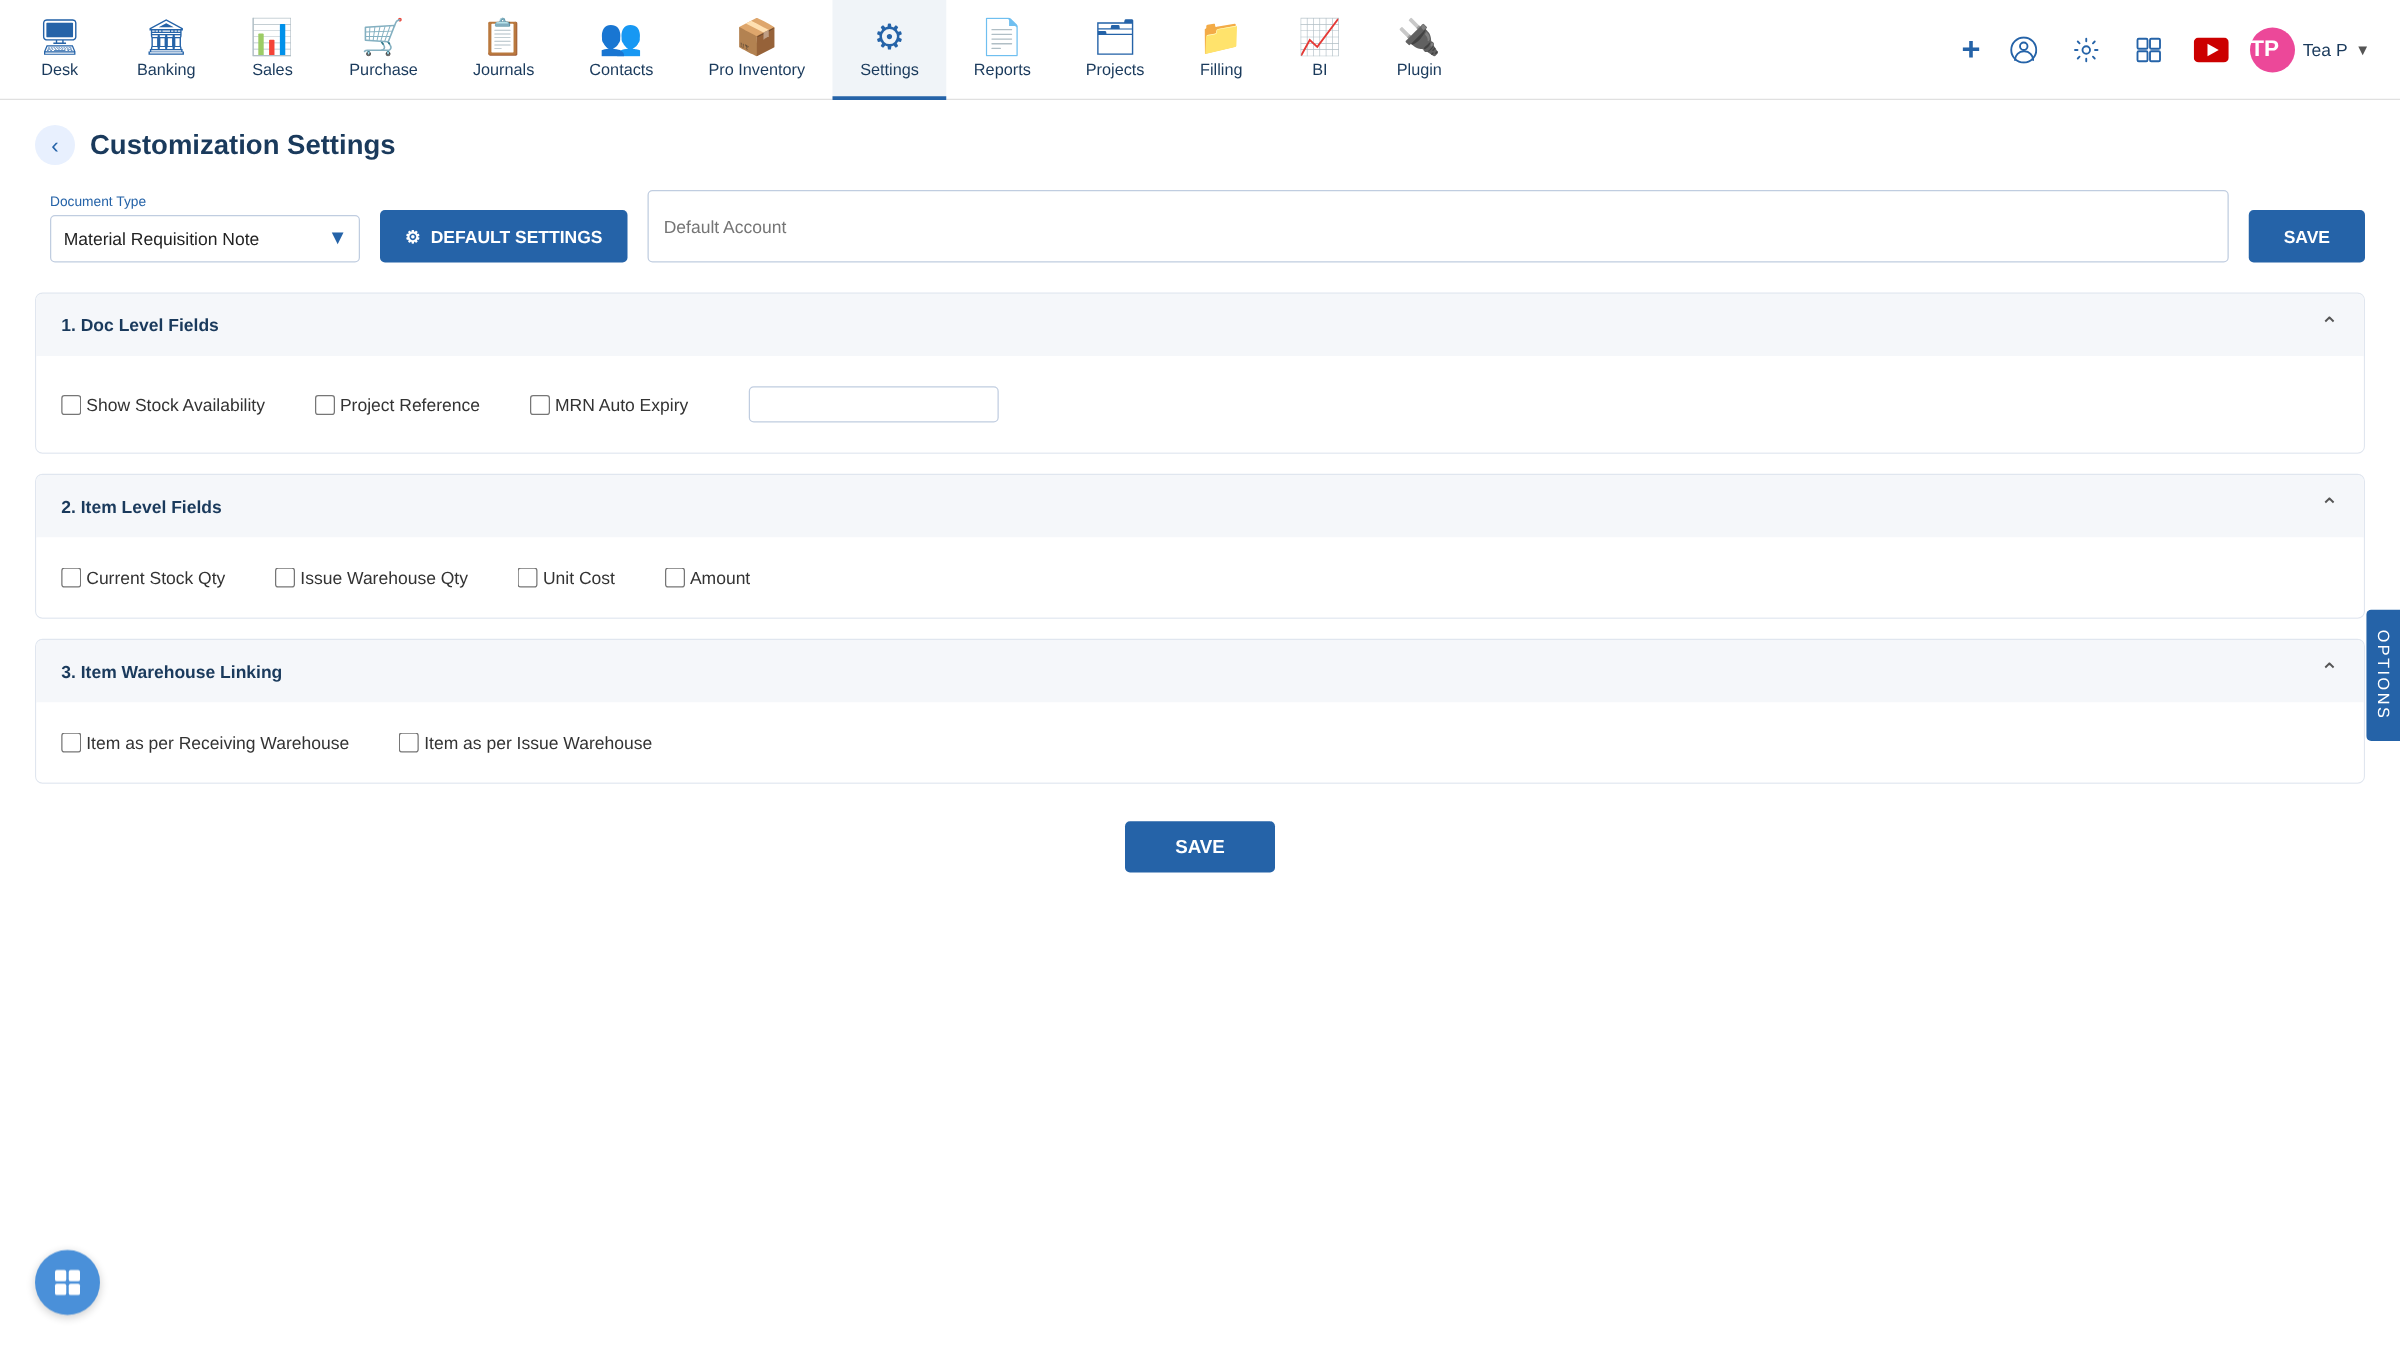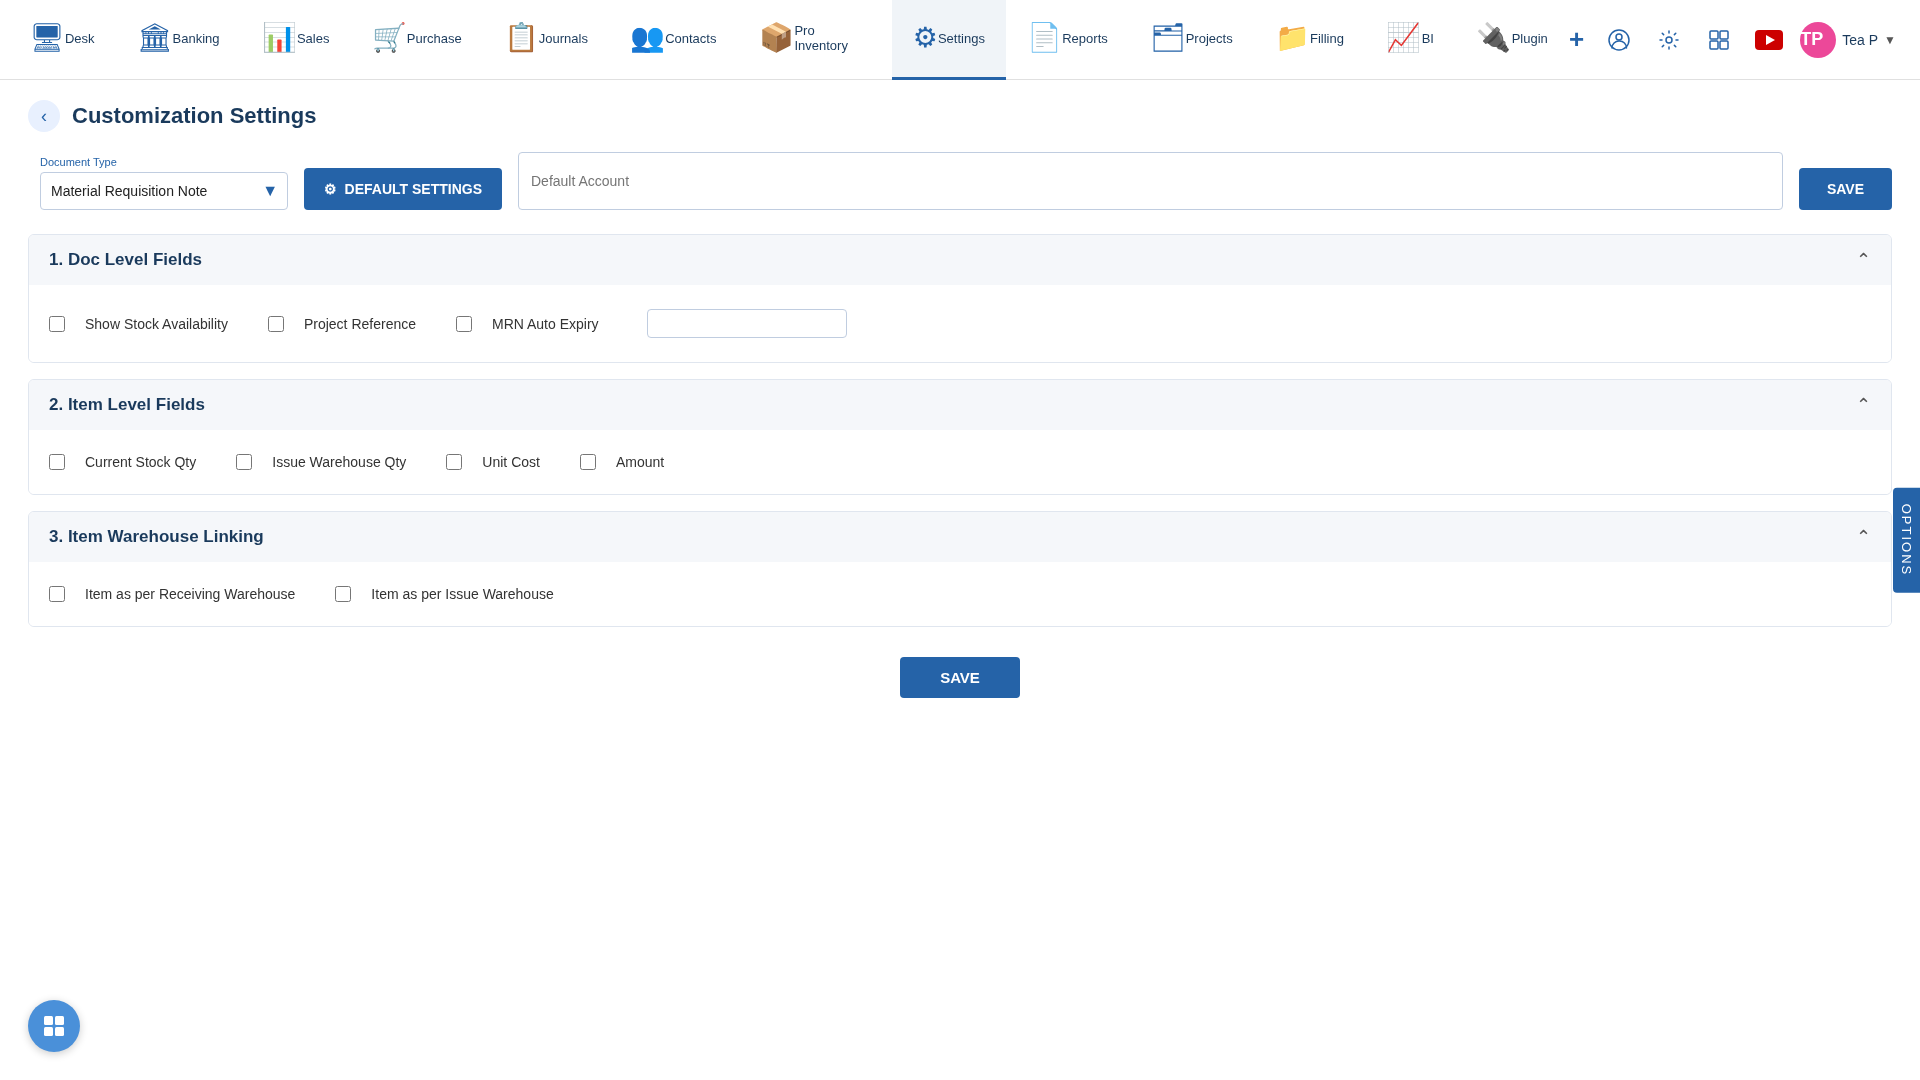--- a/index.html
+++ b/index.html
@@ -6,21 +6,21 @@
     body { font-family: 'Segoe UI', Arial, sans-serif; background: #f0f4f8; min-height: 1080px; width: 1920px; overflow-x: hidden; }
 
     
     .topnav {
       display: flex; align-items: center; background: #fff;
       border-bottom: 1px solid #e0e0e0; padding: 0 8px;
       height: 80px; position: relative;
     }
     .nav-items { display: flex; align-items: center; flex: 1; gap: 0; }
     .nav-item {
-      display: flex; align-items: center; justify-content: center;
+      display: flex; flex-direction: column; align-items: center; justify-content: center;
       padding: 8px 22px; cursor: pointer; color: #2563a8; font-size: 13px;
       border-bottom: 3px solid transparent; min-width: 70px; height: 80px;
       text-decoration: none;
     }
     .nav-item.active { border-bottom: 3px solid #2563a8; background: #f0f4f8; }
     .nav-icon { font-size: 28px; margin-bottom: 2px; }
     .nav-label { font-size: 13px; font-weight: 400; color: #1a3a5c; }
 
     
     .topnav-right {
@@ -110,30 +110,30 @@
 
     
     .section-panel {
       border: 1px solid #e0e6ef; border-radius: 6px; margin-bottom: 16px;
       overflow: hidden;
     }
     .section-header {
       display: flex; align-items: center; justify-content: space-between;
       background: #f5f7fa; padding: 14px 20px; cursor: pointer;
     }
-    .section-title { font-size: 17px; font-weight: 600; color: #1a3a5c; }
+    .section-title { font-size: 14px; font-weight: 600; color: #1a3a5c; }
     .section-chevron { color: #555; font-size: 18px; }
     .section-body { background: #fff; padding: 24px 20px; }
 
     
     .checkbox-row {
       display: flex; align-items: center; gap: 40px; flex-wrap: wrap;
     }
     .checkbox-item {
-      display: flex; align-items: center; gap: 20px; cursor: pointer; justify-content: center;
+      display: flex; align-items: center; gap: 4px; cursor: pointer; justify-content: center;
     }
     .checkbox-item input[type="checkbox"] {
       width: 16px; height: 16px; cursor: pointer; accent-color: #2563a8;
     }
     .checkbox-label { font-size: 14px; color: #333; }
     .mrn-expiry-input {
       border: 1px solid #c0cde0; border-radius: 4px; padding: 6px 10px;
       font-size: 13px; width: 200px; margin-left: 8px;
     }
 

